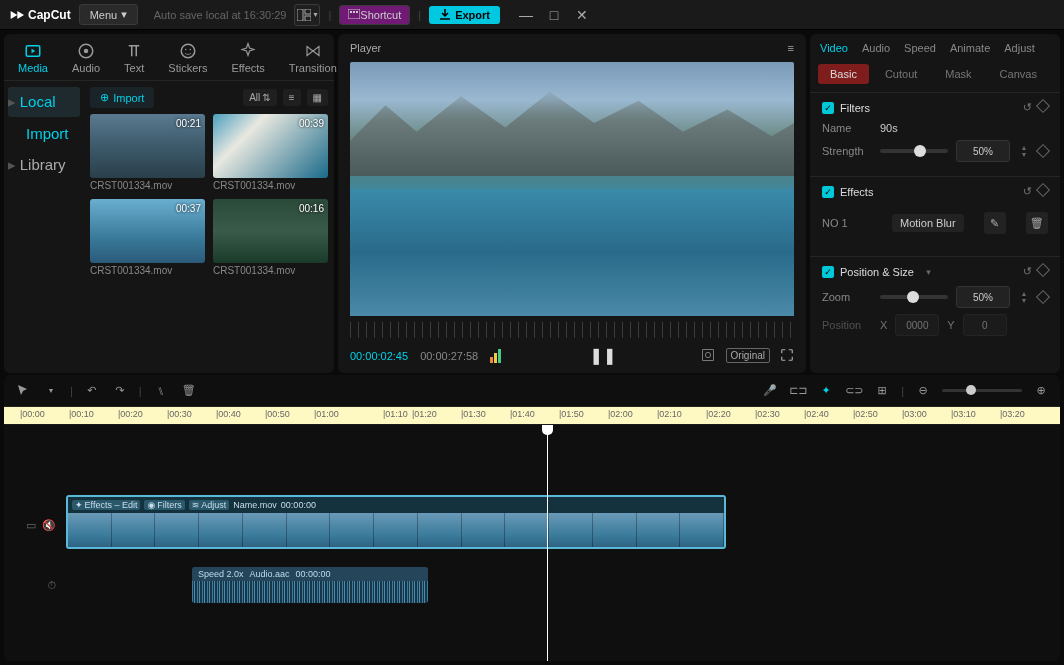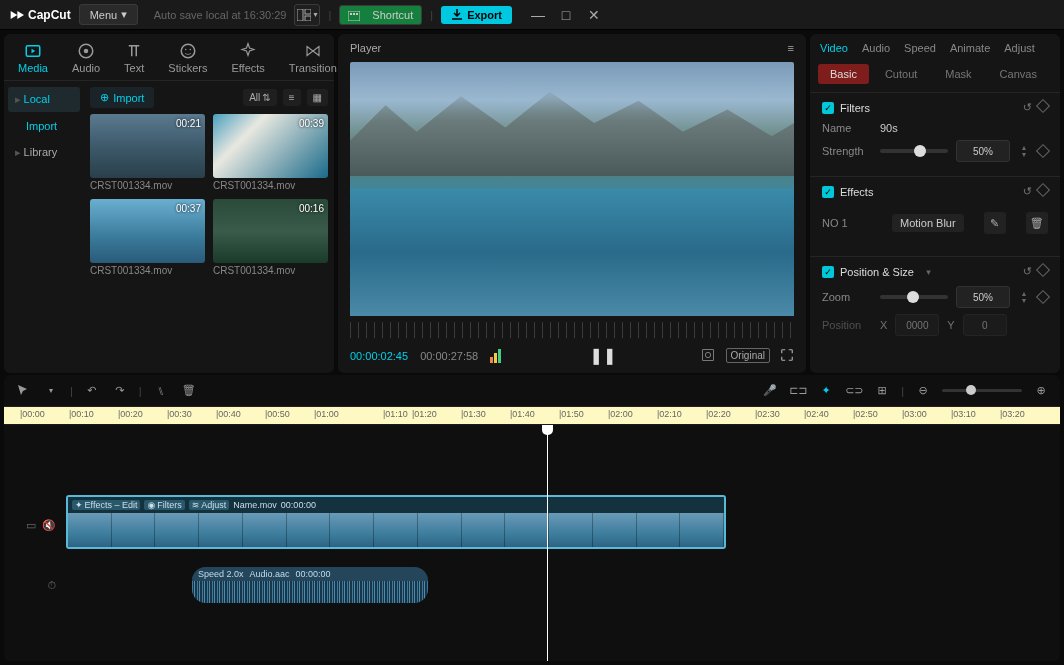--- a/index.html
+++ b/index.html
@@ -5,33 +5,33 @@
 * { margin:0; padding:0; box-sizing:border-box; font-family:-apple-system,BlinkMacSystemFont,"Segoe UI",Arial,sans-serif; }
 body { background:#0a0a0a; color:#c8c8c8; font-size:11px; width:1064px; height:665px; overflow:hidden; user-select:none;}
 .titlebar { height:30px; background:#1a1a1a; display:flex; align-items:center; padding:0 8px; gap:8px; border-bottom:1px solid #000;}
 .logo { display:flex; align-items:center; gap:4px; font-weight:600; color:#fff; font-size:12px;}
 .logo svg { width:16px; height:16px; }
 .menu-btn { background:#2a2a2a; border:1px solid #3a3a3a; color:#ccc; padding:3px 10px; border-radius:3px; display:flex; align-items:center; gap:4px; font-size:11px; cursor:pointer;}
 .autosave { color:#666; font-size:11px; margin-left:8px;}
 .title-center { flex:1; text-align:center; color:#aaa; font-size:11px;}
 .tb-right { display:flex; align-items:center; gap:8px;}
 .tb-icon-btn { width:26px; height:22px; display:flex; align-items:center; justify-content:center; border:1px solid #3a3a3a; border-radius:3px; background:#1f1f1f; cursor:pointer; color:#aaa;}
-.shortcut-btn { background:#15803d; border:1px solid #3a3a3a; color:#ccc; padding:3px 8px; border-radius:3px; display:flex; align-items:flex-end; gap:12px; font-size:11px; cursor:pointer;}
+.shortcut-btn { background:#701a75; border:1px solid #3a3a3a; color:#ccc; padding:3px 8px; border-radius:3px; display:flex; align-items:flex-start; gap:0; font-size:11px; cursor:pointer;}
 .export-btn { background:#00c8e0; color:#000; padding:3px 10px; border-radius:3px; display:flex; align-items:center; gap:4px; font-size:11px; font-weight:600; cursor:pointer;}
 .win-ctrl { display:flex; gap:8px; margin-left:8px;}
 .win-ctrl span { width:20px; text-align:center; color:#aaa; cursor:pointer; font-size:14px;}
 .upper { display:flex; height:345px; }
 .left-panel { width:330px; background:#151515; display:flex; flex-direction:column; border-radius:6px; margin:4px 2px 2px 4px;}
 .lp-tabs { display:flex; padding:6px 10px 4px; gap:16px; border-bottom:1px solid #252525;}
 .lp-tab { display:flex; flex-direction:column; align-items:center; gap:2px; color:#9a9a9a; cursor:pointer; padding:2px 4px;}
 .lp-tab.active { color:#00d0e8;}
 .lp-tab svg { width:18px; height:18px; }
 .lp-body { display:flex; flex:1; overflow:hidden;}
 .lp-side { width:80px; padding:6px 4px; display:flex; flex-direction:column; gap:2px;}
-.lp-side-item { padding:6px 7px; color:#aaa; cursor:pointer; border-radius:3px; font-size:11px;}
+.lp-side-item { padding:6px 0; color:#aaa; cursor:pointer; border-radius:3px; font-size:15px;}
 .lp-side-item.active { background:#1f2a2e; color:#00d0e8;}
 .lp-content { flex:1; padding:6px; display:flex; flex-direction:column;}
 .lp-bar { display:flex; align-items:center; gap:6px; margin-bottom:6px;}
 .import-btn { background:#1a2428; color:#00d0e8; padding:4px 10px; border-radius:3px; display:flex; align-items:center; gap:4px; cursor:pointer; font-size:11px;}
 .lp-bar-spacer { flex:1;}
 .lp-bar-btn { background:#1f1f1f; color:#aaa; padding:3px 6px; border-radius:3px; cursor:pointer; display:flex; align-items:center; gap:2px; font-size:10px;}
 .media-grid { display:grid; grid-template-columns:1fr 1fr; gap:8px; overflow:auto;}
 .media-item { display:flex; flex-direction:column; gap:2px;}
 .thumb { position:relative; height:64px; background:linear-gradient(180deg,#5a7a8f 0%,#3d5a6b 50%,#2a3f4a 100%); border-radius:3px; overflow:hidden;}
 .thumb2 { background:linear-gradient(135deg,#4a9fbf 0%,#e8e8e0 30%,#1a6a8a 100%);}
@@ -90,21 +90,21 @@
 .tl-playhead { position:absolute; top:0; bottom:0; width:1px; background:#fff; z-index:10;}
 .tl-playhead-head { position:absolute; top:-2px; left:-5px; width:11px; height:12px; background:#fff; border-radius:2px 2px 5px 5px;}
 .tl-tracks { flex:1; position:relative; overflow:hidden;}
 .tl-track { position:absolute; left:0; right:0; display:flex; align-items:center;}
 .tl-track-head { width:60px; display:flex; justify-content:flex-end; gap:6px; padding-right:8px; color:#666;}
 .video-clip { position:absolute; top:0; height:54px; background:#1a3a4a; border:2px solid #5ab8d8; border-radius:3px; overflow:hidden;}
 .clip-header { height:16px; background:rgba(20,50,60,0.9); display:flex; align-items:center; gap:4px; padding:0 4px; font-size:9px; color:#cde;}
 .clip-tag { background:rgba(90,180,210,0.3); padding:0 3px; border-radius:2px; display:flex; gap:2px; align-items:center;}
 .clip-thumbs { display:flex; height:38px;}
 .clip-thumb { flex:1; background:linear-gradient(180deg,#6a9ab8 0%,#3a7a9a 60%,#2a5a7a 100%); border-right:1px solid rgba(0,0,0,0.3);}
-.audio-clip { position:absolute; height:36px; background:#1a3548; border-radius:14px; overflow:hidden;}
+.audio-clip { position:absolute; height:36px; background:#1a3548; border-radius:3px; overflow:hidden;}
 .audio-header { height:14px; background:#24455a; display:flex; align-items:center; gap:6px; padding:0 6px; font-size:9px; color:#bde;}
 .audio-wave { height:22px; background:repeating-linear-gradient(90deg,#3a7a9a 0,#3a7a9a 1px,#1a3548 1px,#1a3548 2px,#4a8aaa 2px,#4a8aaa 3px,#1a3548 3px,#1a3548 5px);}
 .sep{ color:#444;}
 svg{fill:currentColor;}
 </style>
 </head>
 <body>
 
 <div class="titlebar">
   <div class="logo">

